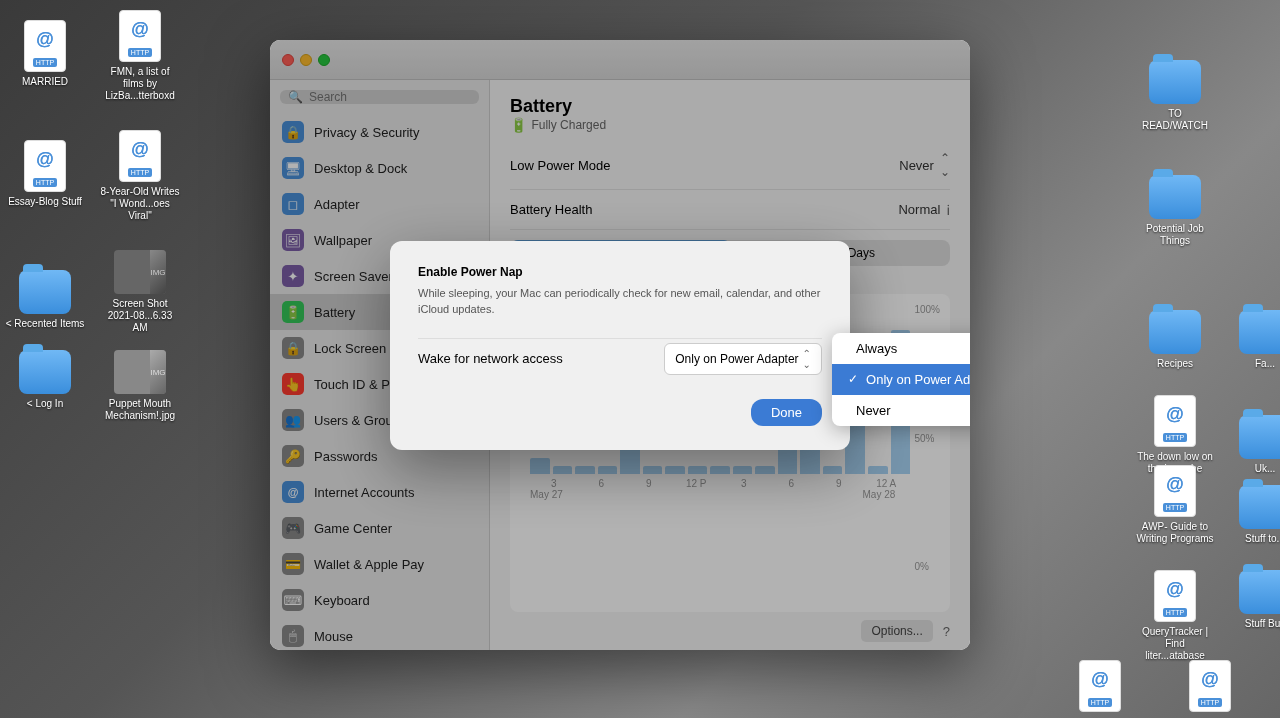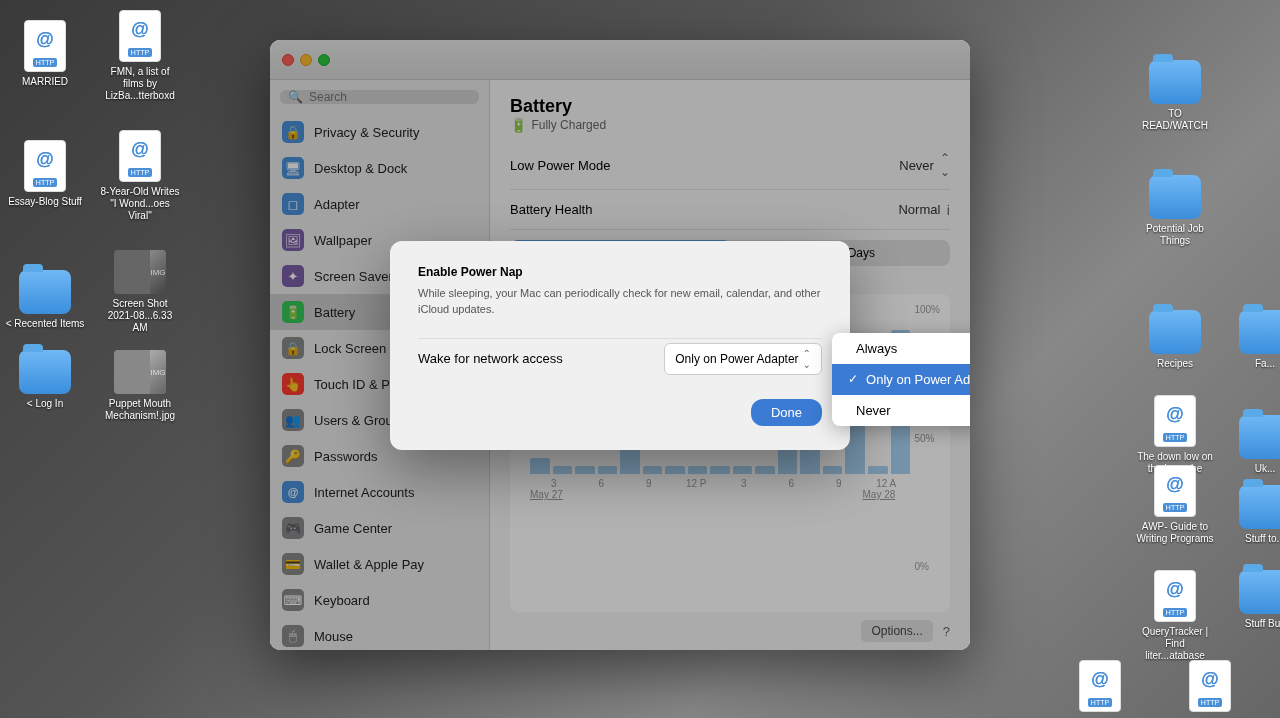--- a/index.html
+++ b/index.html
@@ -318,21 +318,20 @@
 
     .chart-date-labels {
       display: flex;
       padding: 0 30px 0 10px;
       font-size: 10px;
       color: #999;
     }
     .chart-date-label {
       flex: 1;
       text-align: left;
-      text-decoration: underline;
     }
 
     .options-bar {
       display: flex;
       justify-content: flex-end;
       align-items: center;
       padding: 8px 20px;
       gap: 10px;
     }
 

